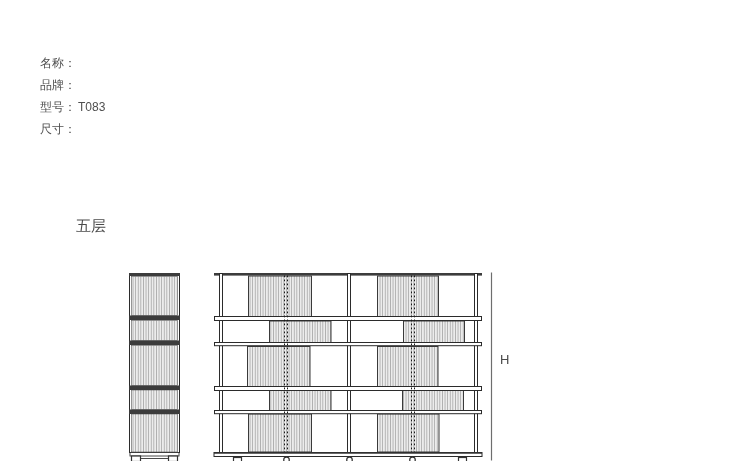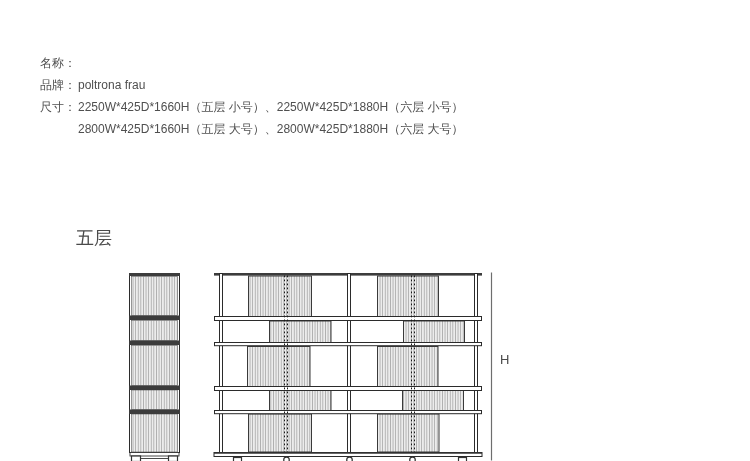--- a/index.html
+++ b/index.html
@@ -6,45 +6,44 @@
   .page {
     position:relative; width:750px; height:461px; background:#ffffff;
     font-family:"Liberation Sans","DejaVu Sans",sans-serif;
     color:#4f4f4f; overflow:hidden;margin-top:47px;
   }
   .spec { position:absolute; left:40px; top:5px; font-size:12px; line-height:22px; }
   .spec .row { display:flex; align-items:flex-start; }
   .spec .lbl { flex:0 0 38px; white-space:nowrap; }
   .spec .val { max-width:636px; }
   .drawing-svg { position:absolute; left:0; top:0; }
-  .series-label { position:absolute; left:76px; top:179px; font-size:18px; color:#4a4a4a; }
+  .series-label { position:absolute; left:76px; top:170px; font-size:15px; color:#4a4a4a; }
   .dim { position:absolute; font-size:13px; color:#4a4a4a; }
   .dim-d { left:131px; top:433px; width:50px; text-align:center; }
   .dim-w { left:220px; top:433px; width:257px; text-align:center; }
   .dim-h { left:500px; top:305px; }
 </style>
 </head>
 <body>
 
 <div class="page">
 
   <div class="spec">
     <div class="row">
       <span class="lbl">名称：</span>
     </div>
     <div class="row">
       <span class="lbl">品牌：</span>
-      <span class="val">poltrona frau</span>
+    </div>
+    <div class="row">
+      <span class="lbl">型号：</span>
+      <span class="val">T083</span>
     </div>
     <div class="row">
       <span class="lbl">尺寸：</span>
-      <span class="val">
-        <div>2250W*425D*1660H（五层 小号）、2250W*425D*1880H（六层 小号）</div>
-        <div>2800W*425D*1660H（五层 大号）、2800W*425D*1880H（六层 大号）</div>
-      </span>
     </div>
   </div>
 
   <div class="series-label">五层</div>
 
   <svg class="drawing-svg" width="750" height="461" viewBox="0 0 750 461" xmlns="http://www.w3.org/2000/svg">
     <defs>
       <pattern id="vh" width="2.6" height="8" patternUnits="userSpaceOnUse">
         <rect width="2.6" height="8" fill="#ececec"></rect>
         <rect x="0" width="0.8" height="8" fill="#a6a6a6"></rect>

